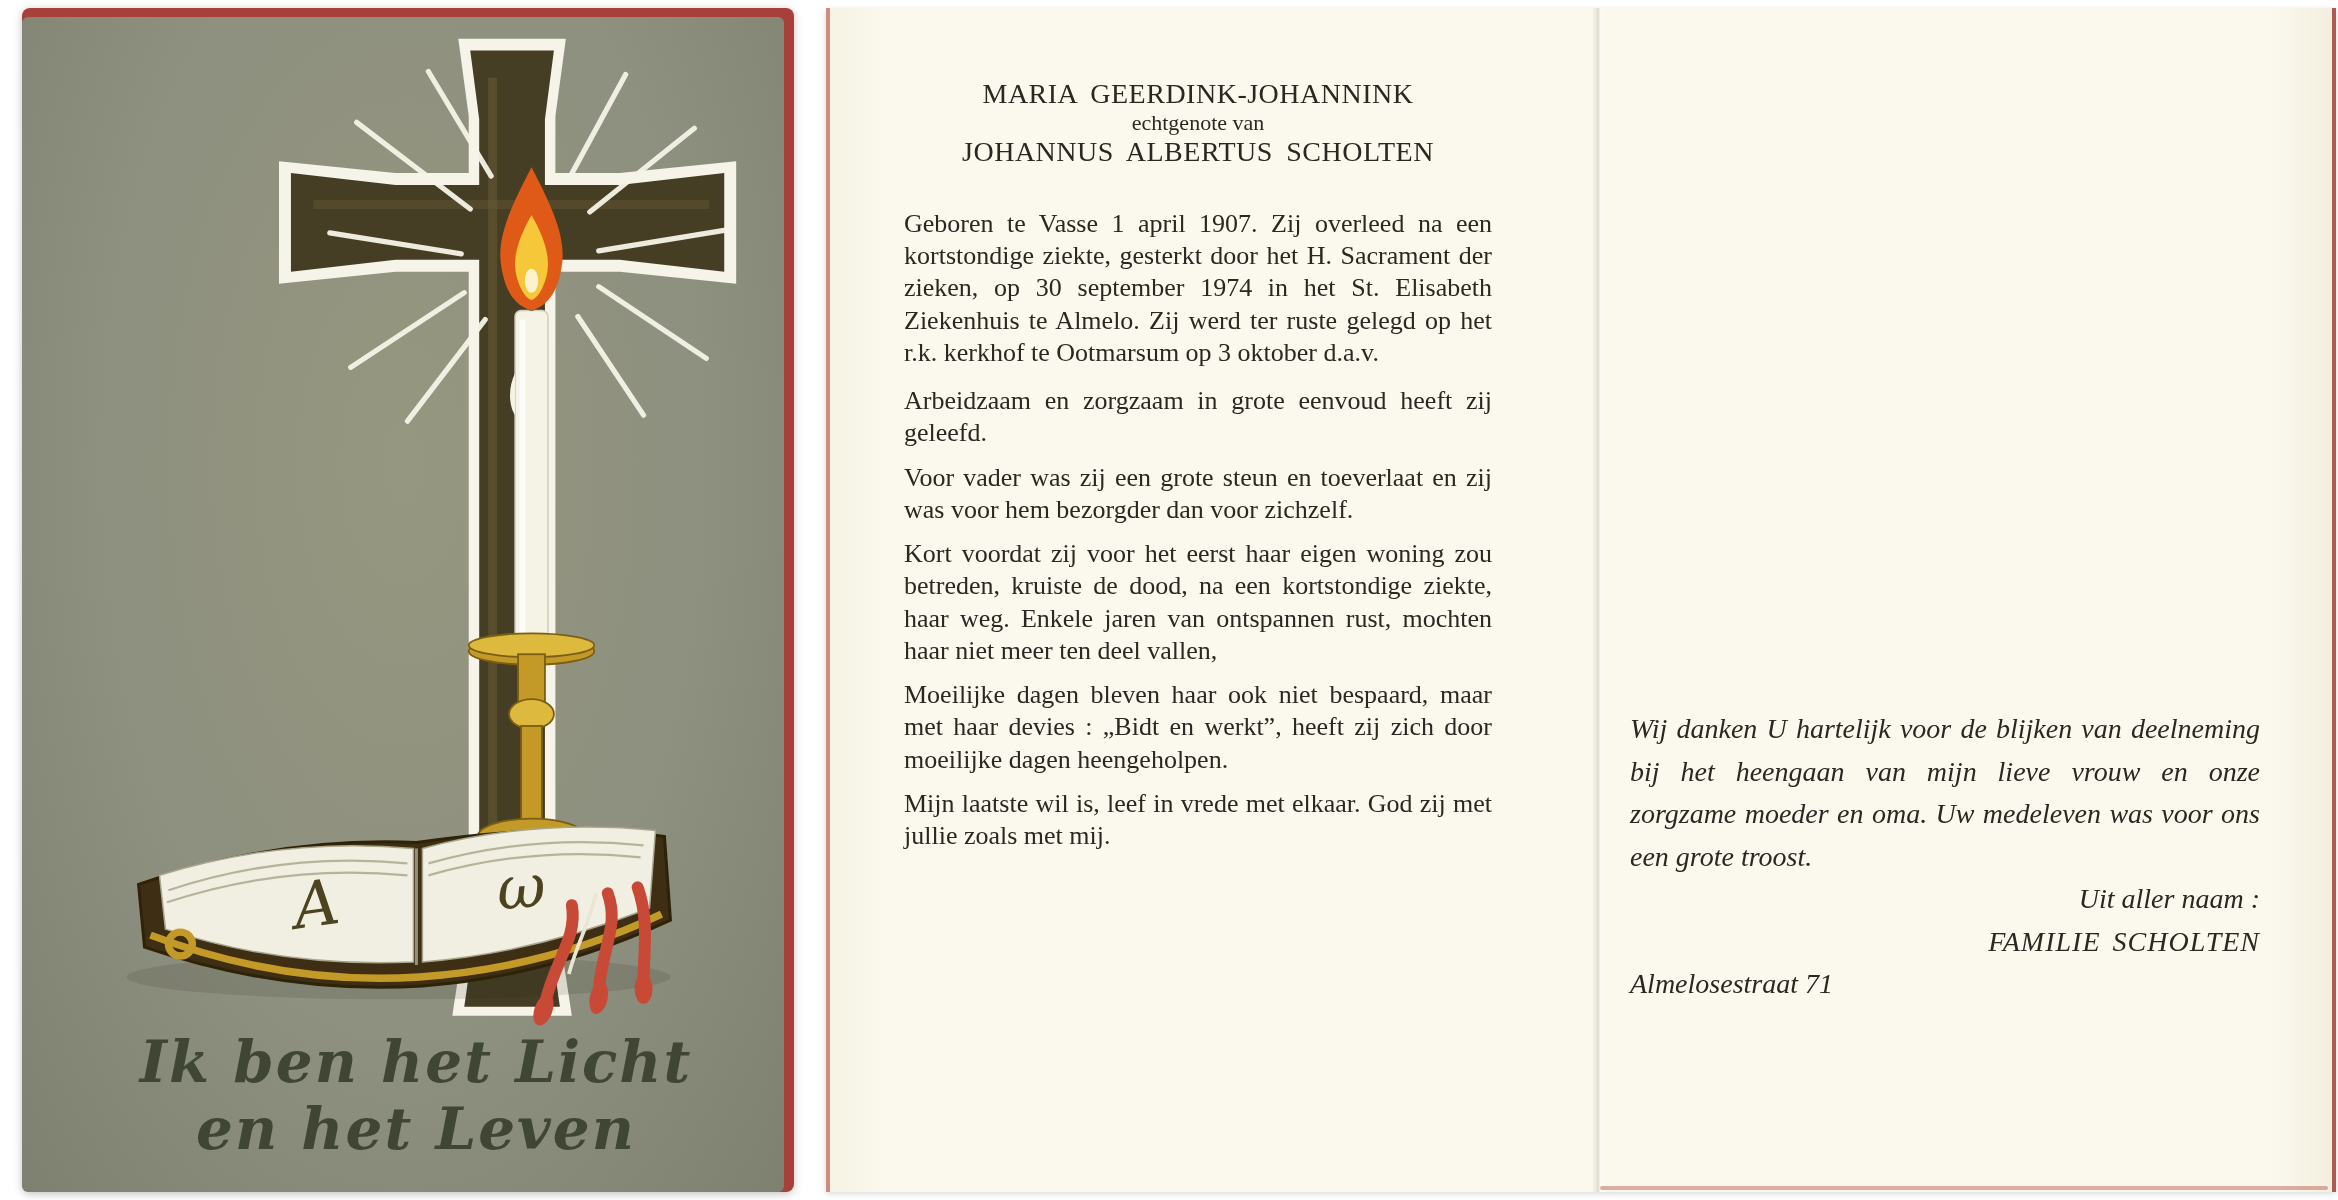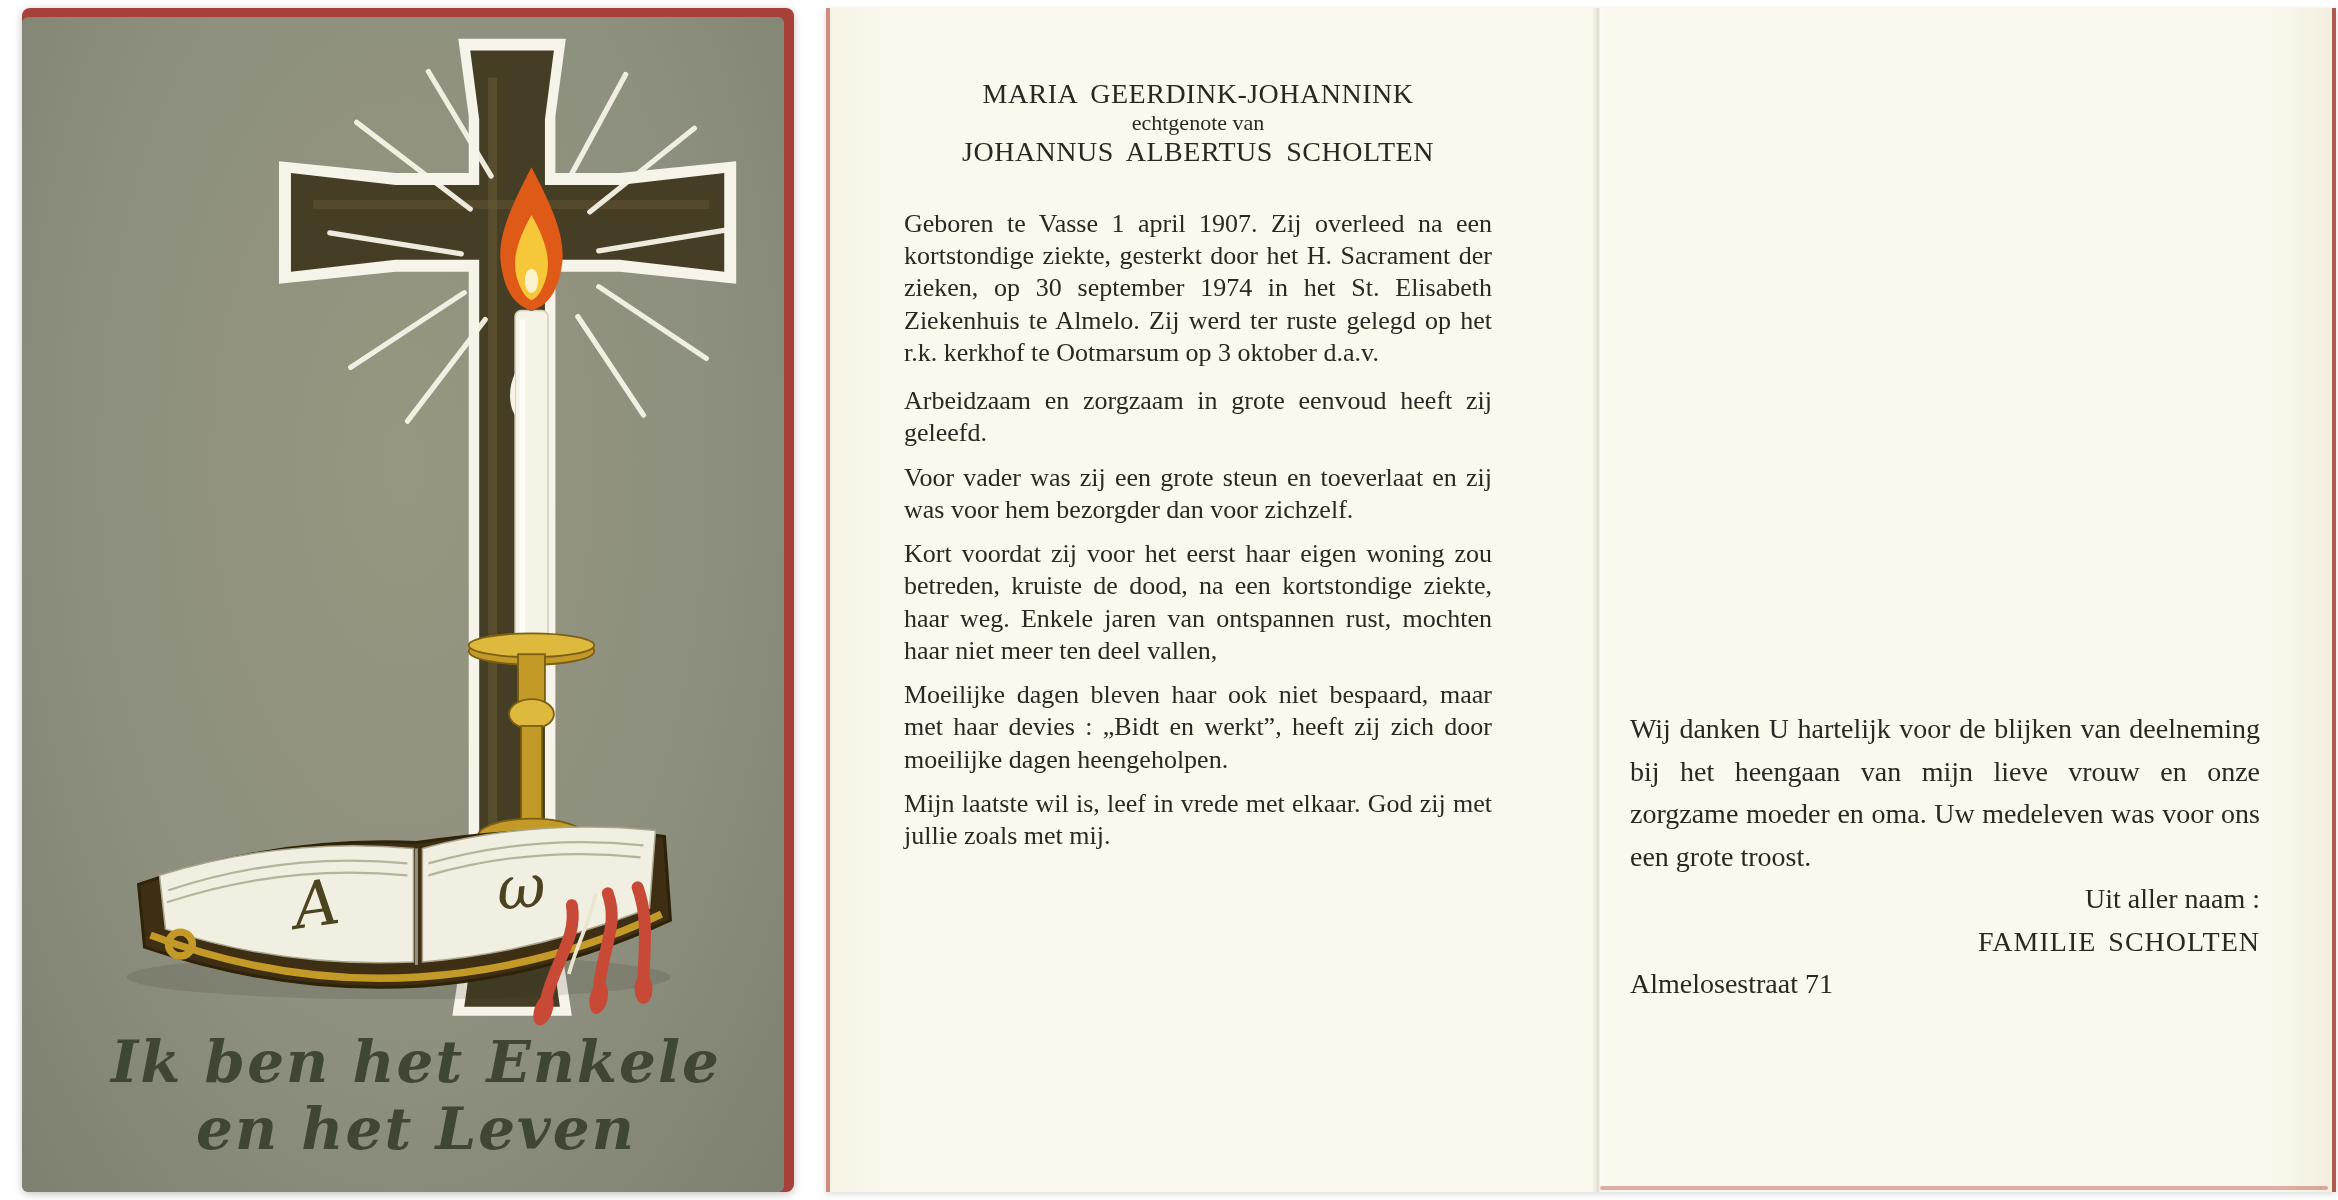--- a/index.html
+++ b/index.html
@@ -71,21 +71,21 @@
   .memorial p{margin:0;}
   .intro{font-size:26px;text-align:center;}
   .name{font-size:28px;text-align:center;margin-top:10px;letter-spacing:.5px;word-spacing:6px;}
   .relation{font-size:22px;text-align:center;margin-top:8px;}
   .spouse{margin-top:10px;}
   .bodytext{margin-top:40px;font-size:26px;line-height:1.24;}
   .bodytext p{margin:12px;text-align:justify;}
   .bodytext p.life{margin-bottom:16px;}
 
   
-  .ack{position:absolute;left:800px;top:700px;width:630px;font-size:28px;line-height:1.52;}
+  .ack{position:absolute;left:800px;top:700px;width:630px;font-size:28px;line-height:1.52;font-style:italic;}
   .ack p{margin:0;}
   .thanks{text-align:justify;}
   .closing{margin:30px 36px 0 0;text-align:right;}
   .family{margin:8px 14px 0 0;text-align:right;letter-spacing:1px;word-spacing:4px;}
   .place{margin-top:24px;}
   .address{margin-top:4px;}
 </style>
 </head>
 <body>
 
@@ -162,21 +162,21 @@
         <path d="M392 586 C400 608 388 622 386 652" stroke="var(--ribbon)" stroke-width="8" fill="none" stroke-linecap="round"></path>
         <path d="M368 594 C372 616 356 632 350 660" stroke="var(--ribbon)" stroke-width="8" fill="none" stroke-linecap="round"></path>
         <path d="M412 582 C420 604 416 624 416 646" stroke="var(--ribbon)" stroke-width="8" fill="none" stroke-linecap="round"></path>
         <ellipse cx="386" cy="656" rx="6" ry="11" fill="var(--ribbon)" transform="rotate(12 386 656)"></ellipse>
         <ellipse cx="349" cy="664" rx="6" ry="11" fill="var(--ribbon)" transform="rotate(20 349 664)"></ellipse>
         <ellipse cx="416" cy="650" rx="6" ry="10" fill="var(--ribbon)"></ellipse>
       </g>
     </svg>
 
     <div class="caption">
-      <div>Ik ben het Enkele</div>
+      <div>Ik ben het Licht</div>
       <div class="line2">en het Leven</div>
     </div>
   </div>
 
   <div class="folder">
     <div class="crease"></div>
     <div class="bottom-edge"></div>
 
     <section class="memorial">
       <p class="name">MARIA GEERDINK-JOHANNINK</p>

